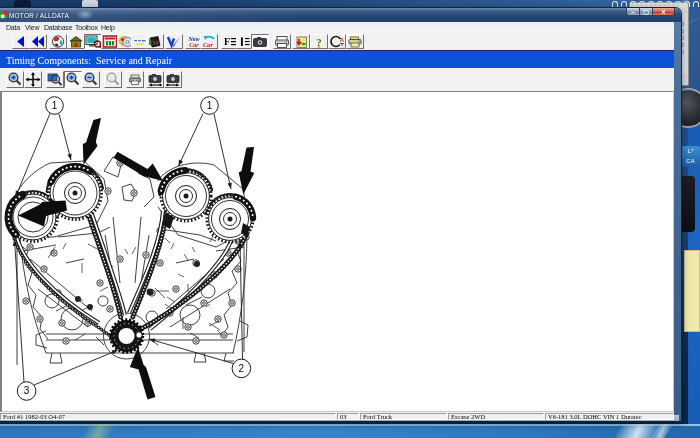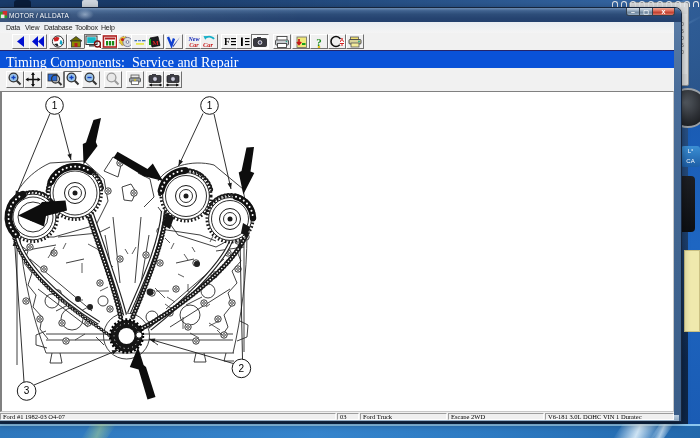--- a/index.html
+++ b/index.html
@@ -41,21 +41,21 @@
 
   #inner { position:absolute; left:4px; top:14px; width:674px; height:396px; background:#f0f0f0; }
   #menubar { position:absolute; left:0; top:0; width:100%; height:11px; background:linear-gradient(180deg,#e9edf2,#f4f4f4); font-size:7px; letter-spacing:-0.2px; color:#222; }
   #menubar span { position:absolute; top:1.5px; }
   #toolbar1 { position:absolute; left:0; top:11px; width:100%; height:18px; background:#f1f1f1; }
   .tb { position:absolute; top:1px; width:18px; height:15px; background:#f0f0f0;
     border:1px solid; border-color:#ffffff #707070 #707070 #ffffff; }
   .tb svg { position:absolute; left:0px; top:0px; }
   .tb.pressed { border-color:#707070 #ffffff #ffffff #707070; background:#fbfbfb; }
   #bluebar { position:absolute; left:0; top:28px; width:100%; height:18px; background:#0a52d8; border-top:1px solid #24246a; }
-  #bluebar span { position:absolute; left:6px; top:4px; font-family:"Liberation Serif", serif; font-size:14px; color:#fff; }
+  #bluebar span { position:absolute; left:6px; top:4px; font-family:"Liberation Serif", serif; font-size:10px; color:#fff; }
   #toolbar2 { position:absolute; left:0; top:47px; width:100%; height:22px; background:#f1f1f1; }
   .tb2 { position:absolute; top:2px; width:18px; height:17px; background:#f0f0f0;
     border:1px solid; border-color:#ffffff #707070 #707070 #ffffff; }
   .tb2.pressed { border-color:#707070 #ffffff #ffffff #707070; background:#fbfbfb; }
   .tb2 svg { position:absolute; left:0; top:0; }
   #content { position:absolute; left:0; top:69px; width:674px; height:321px; background:#fff;
     border:1px solid #808080; border-left-width:2px; border-right-color:#c8c8c8; border-bottom-color:#c8c8c8; }
   #statusbar { position:absolute; left:0; top:391px; width:674px; height:7px; background:#f0f0f0; }
   .scell { position:absolute; top:0px; height:7px; border:1px solid; border-color:#9d9d9d #fdfdfd #fdfdfd #9d9d9d; background:#f0f0f0;
     font-family:"Liberation Serif", serif; font-size:6.5px; color:#000; line-height:6px; padding-left:2px; overflow:hidden; white-space:nowrap; }

